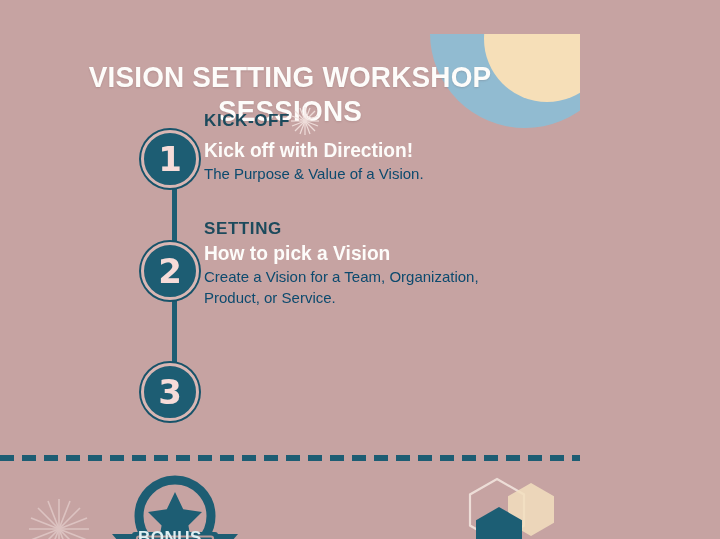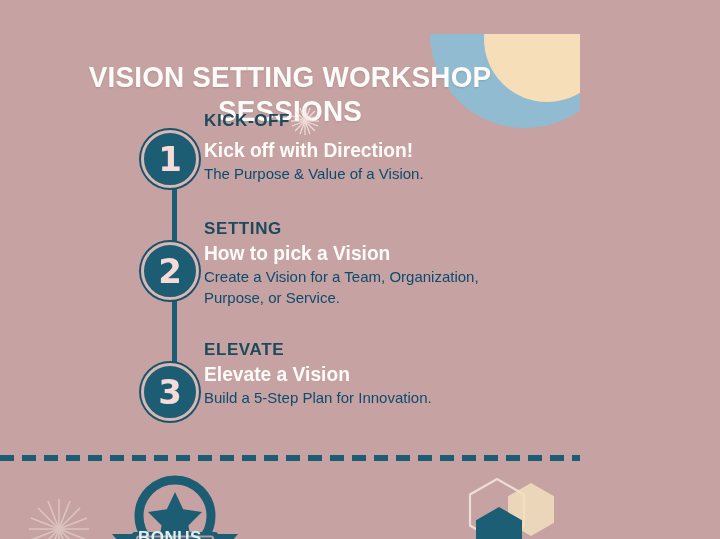--- a/index.html
+++ b/index.html
@@ -288,34 +288,27 @@
 
     <div class="step">
       <div class="badge-col">
         <div class="badge">2</div>
       </div>
       <div class="step-text">
         <div class="eyebrow-row">
           <span class="eyebrow">SETTING</span>
         </div>
         <div class="headline">How to pick a Vision</div>
-        <div class="desc" style="max-width:290px">Create a Vision for a Team, Organization, Purpose, or Service.</div>
+        <div class="desc" style="max-width:290px">Create a Vision for a Team, Organization, Product, or Service.</div>
       </div>
     </div>
 
     <div class="step">
       <div class="badge-col">
         <div class="badge">3</div>
-      </div>
-      <div class="step-text">
-        <div class="eyebrow-row">
-          <span class="eyebrow">ELEVATE</span>
-        </div>
-        <div class="headline">Elevate a Vision</div>
-        <div class="desc">Build a 5-Step Plan for Innovation.</div>
       </div>
     </div>
 
   </div>
 
   <div class="divider"></div>
 
   <div class="bonus">
 
     <div class="bonus-badge">

